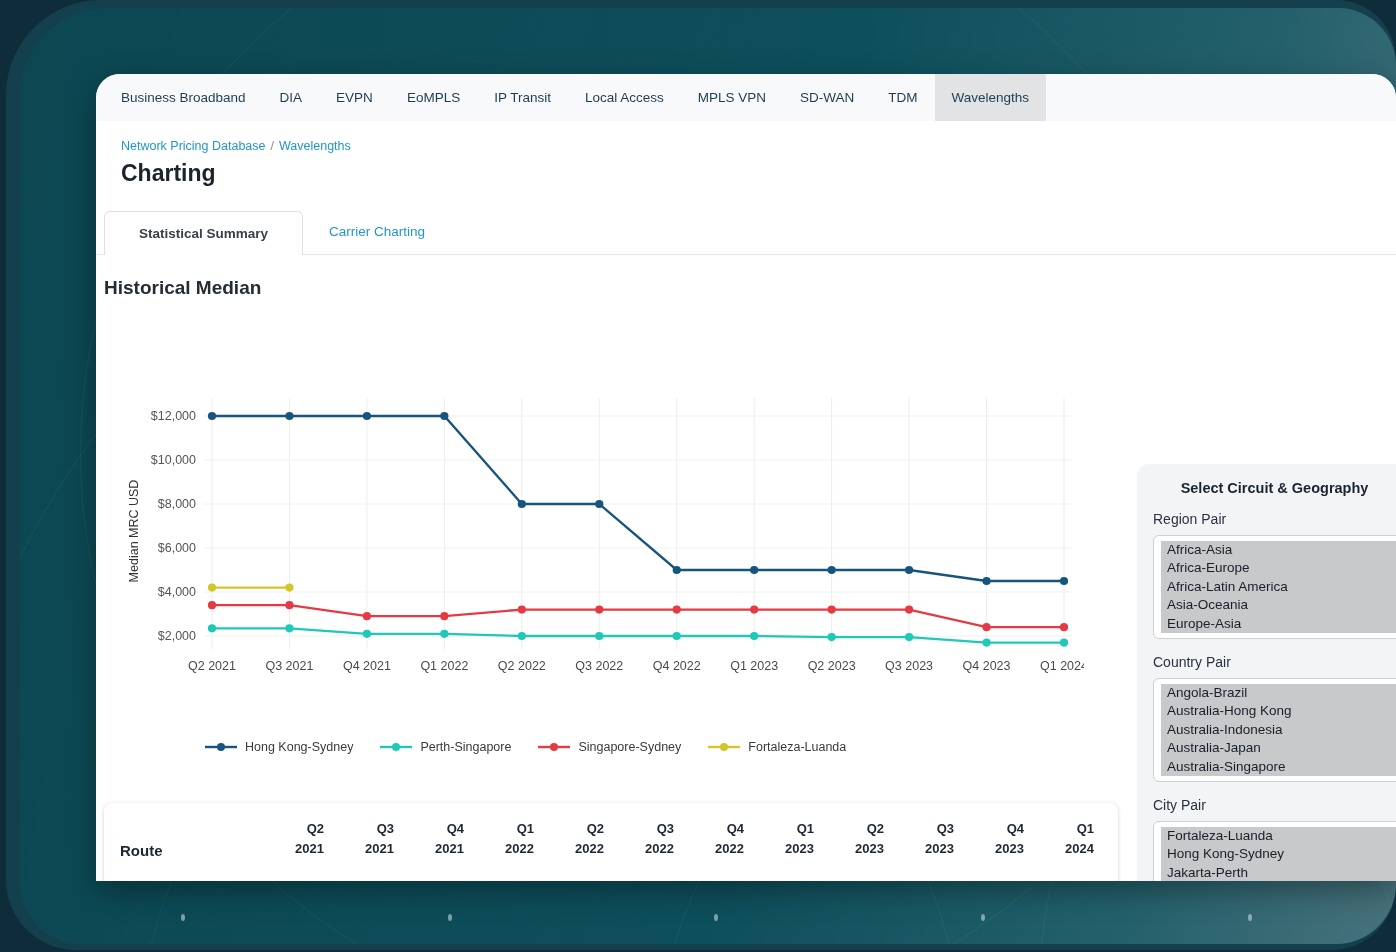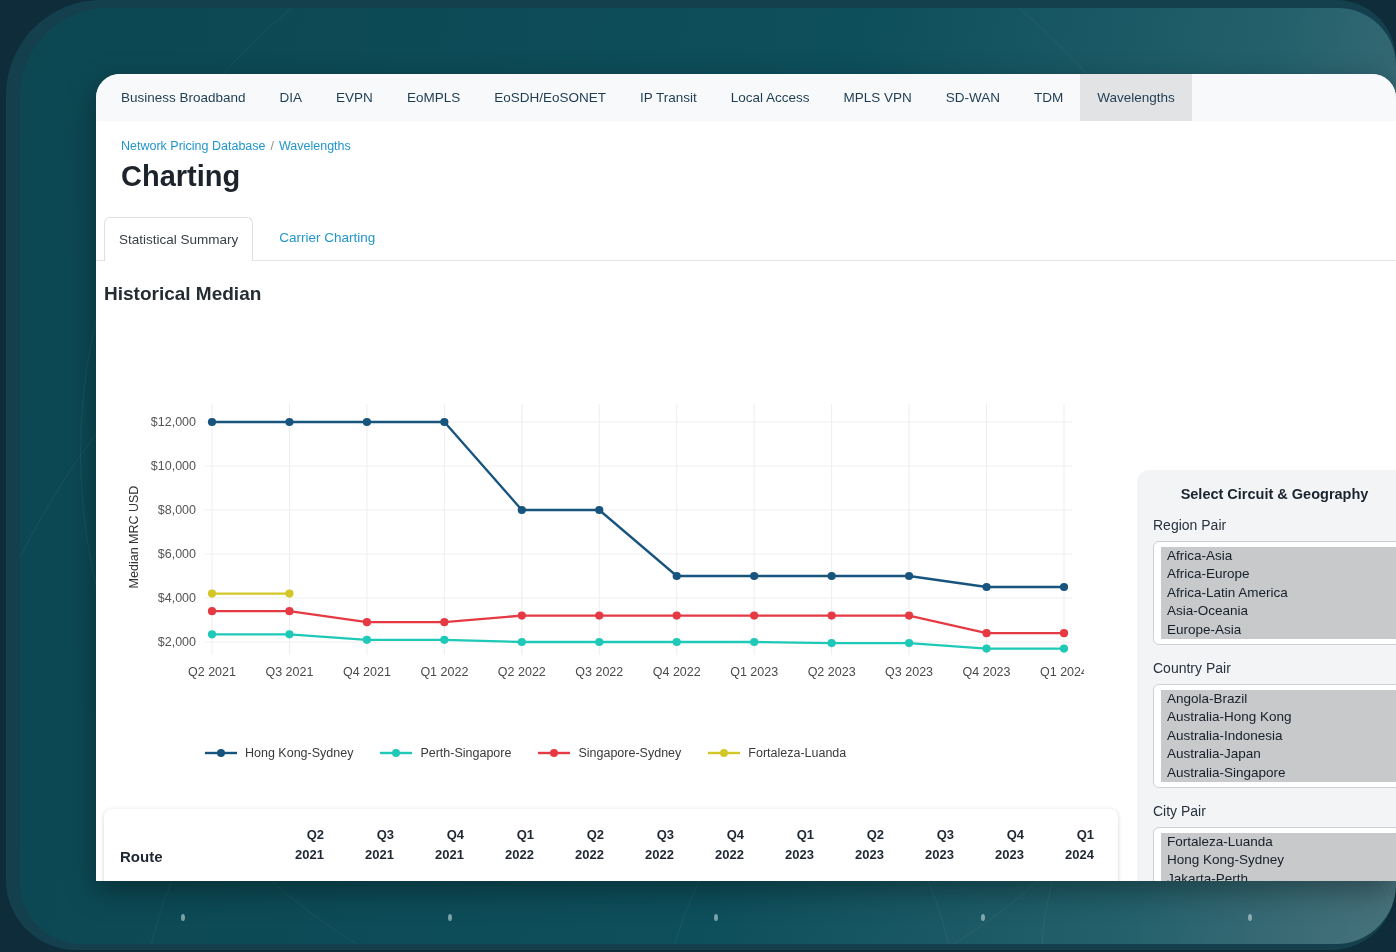--- a/index.html
+++ b/index.html
@@ -44,30 +44,30 @@
   }
   .nav-item {
     display:flex; align-items:center; padding:0 17px;
     font-size:13.5px; color:#1e3d52; white-space:nowrap; cursor:pointer;
   }
   .nav-item.active { background:#e2e3e5; }
   
   .breadcrumb { padding:18px 0 0 25px; font-size:12.5px; }
   .breadcrumb a { color:#2196cd; text-decoration:none; cursor:pointer;margin-top:36px; }
   .crumb-sep { color:#8a919a; margin:0 5px; }
-  .page-title { margin:7px 12px 0 25px; font-size:29px; font-weight:700; color:#1c232b; }
+  .page-title { margin:7px 12px 0 25px; font-size:23px; font-weight:700; color:#1c232b; }
   
   .tabbar {
     display:flex; align-items:flex-end; height:45px; margin-top:23px;
     padding-left:8px; border-bottom:1px solid #e3e5e8; position:relative;
   }
   .tab {
     background:#fff; border:1px solid #dcdfe3; border-bottom:none;
-    border-radius:6px 6px 0 0; padding:0 14px; height:44px; line-height:44px;
-    font-size:13.5px; color:#3a4049; margin-bottom:-1px; z-index:1; cursor:pointer;
+    border-radius:6px 6px 0 0; padding:0 34px; height:44px; line-height:44px;
+    font-size:13.5px; color:#3a4049; margin-bottom:-1px; z-index:1; cursor:pointer;font-weight:bold;
   }
   .tab-link {
     padding:0 26px; line-height:44px; font-size:13.5px; color:#2196cd; cursor:pointer;
   }
   
   .main { position:relative; }
   .chart-col { width:1030px; padding:22px 0 0 8px; }
   .chart-title { font-size:19px; font-weight:600; color:#262c34; }
   .chart-svg-wrap { margin:87px 0 0 20px; }
   .legend { display:flex; align-items:center; gap:27px; margin:50px 0 0 101px; }
@@ -115,21 +115,20 @@
 <span class="deco-dot" style="left:981px"></span>
 <span class="deco-dot" style="left:1248px"></span>
 
 <div class="window">
 
   <div class="topnav">
       <div class="nav-item">Business Broadband</div>
       <div class="nav-item">DIA</div>
       <div class="nav-item">EVPN</div>
       <div class="nav-item">EoMPLS</div>
-      <div class="nav-item">EoSDH/EoSONET</div>
       <div class="nav-item">IP Transit</div>
       <div class="nav-item">Local Access</div>
       <div class="nav-item">MPLS VPN</div>
       <div class="nav-item">SD-WAN</div>
       <div class="nav-item">TDM</div>
       <div class="nav-item active">Wavelengths</div>
     </div>
 
   <div class="breadcrumb">
     <a>Network Pricing Database</a><span class="crumb-sep">/</span><a>Wavelengths</a>

